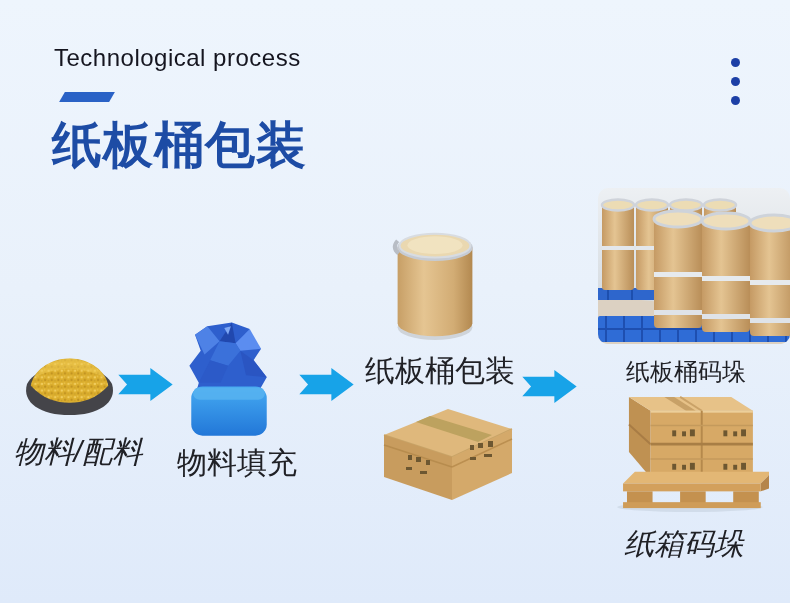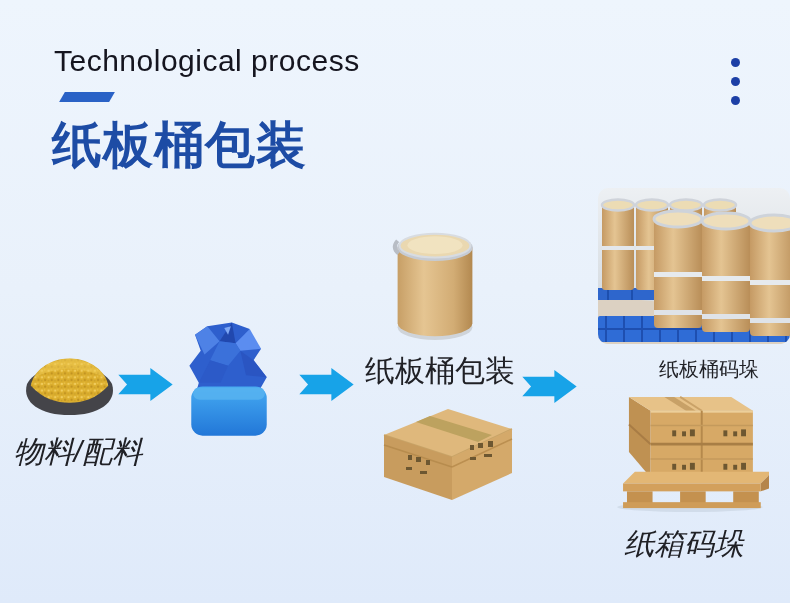--- a/index.html
+++ b/index.html
@@ -6,21 +6,21 @@
   #stage{
     position:relative;
     width:790px;height:603px;
     overflow:hidden;
     background:linear-gradient(180deg,#eef5fd 0%,#e9f1fb 48%,#dfeafa 100%);
     font-family:"Liberation Sans","DejaVu Sans",sans-serif;
   }
   .abs{position:absolute;}
   .title-en{
     left:54px;top:44px;
-    font-size:30px;font-weight:500;color:#15151f;letter-spacing:.5px;
+    font-size:24px;font-weight:500;color:#15151f;letter-spacing:.5px;
   }
   .title-dash{
     left:62px;top:92px;width:50px;height:10px;
     background:#2a62c6;transform:skewX(-30deg);
   }
   .title-cn{
     left:52px;top:112px;
     font-size:50px;font-weight:900;color:#1d4ca5;letter-spacing:1px;
   }
   .kebab{left:731px;top:58px;display:flex;flex-direction:column;gap:10px;}
@@ -86,20 +86,21 @@
       <path d="M56,2 L60,24 L43,22 Z" fill="#2148ae"></path>
       <path d="M75,9 L87,30 L65,32 L60,24 Z" fill="#5b8df0"></path>
       <path d="M79,42 L93,60 L71,58 L65,32 Z" fill="#2a55c2"></path>
       <path d="M43,22 L60,24 L65,32 L52,48 L33,42 Z" fill="#3b71da"></path>
       <path d="M21,66 L33,42 L52,48 L44,66 Z" fill="#2c5ac8"></path>
       <path d="M48,8 L55,6 L52,15 Z" fill="#7fa8f4"></path>
       <rect x="13" y="70" width="80" height="52" rx="12" fill="url(#brickG)"></rect>
       <rect x="15" y="71" width="76" height="13" rx="7" fill="#57b3f0" opacity="0.85"></rect>
     </svg>
   </div>
+  <div class="step-label" style="left:237px;top:443px;">物料填充</div>
 
   <div class="abs" style="left:299px;top:368px;">
     <svg width="55" height="33" viewBox="0 0 56 34">
       <polygon points="0,7 33,7 33,0 56,17 33,34 33,27 0,27 9,17" fill="#17a3e8"></polygon>
     </svg>
   </div>
 
   <div class="abs" style="left:387px;top:224px;width:96px;height:122px;">
     <svg viewBox="0 0 96 124" width="96" height="122">
       <defs>
@@ -231,21 +232,21 @@
         </g>
         <g transform="translate(152,26)">
           <rect x="0" y="8" width="48" height="114" rx="4" fill="url(#dpG)"></rect>
           <rect x="0" y="66" width="48" height="5" fill="#e6eaee"></rect>
           <rect x="0" y="104" width="48" height="5" fill="#dfe3e8"></rect>
           <ellipse cx="24" cy="9" rx="24" ry="8" fill="#eedebb" stroke="#ced3da" stroke-width="3"></ellipse>
         </g>
       </g>
     </svg>
   </div>
-  <div class="step-label" style="left:686px;top:356px;font-size:20px;margin-left:23px;">纸板桶码垛</div>
+  <div class="step-label" style="left:686px;top:356px;font-size:24px;">纸板桶码垛</div>
 
   <div class="abs" style="left:603px;top:393px;width:166px;height:120px;">
     <svg viewBox="0 0 168 122" width="166" height="120">
       <ellipse cx="88" cy="116" rx="74" ry="5" fill="#c7d2e0" opacity="0.6"></ellipse>
 
       <polygon points="48,18 26,4 26,60 48,86" fill="#bf9152"></polygon>
       <line x1="26" y1="32" x2="48" y2="52" stroke="#a87c45" stroke-width="2"></line>
 
       <polygon points="48,18 152,18 130,4 26,4" fill="#e7c288"></polygon>
       <polygon points="84,18 94,18 72,4 62,4" fill="#c8a167"></polygon>

